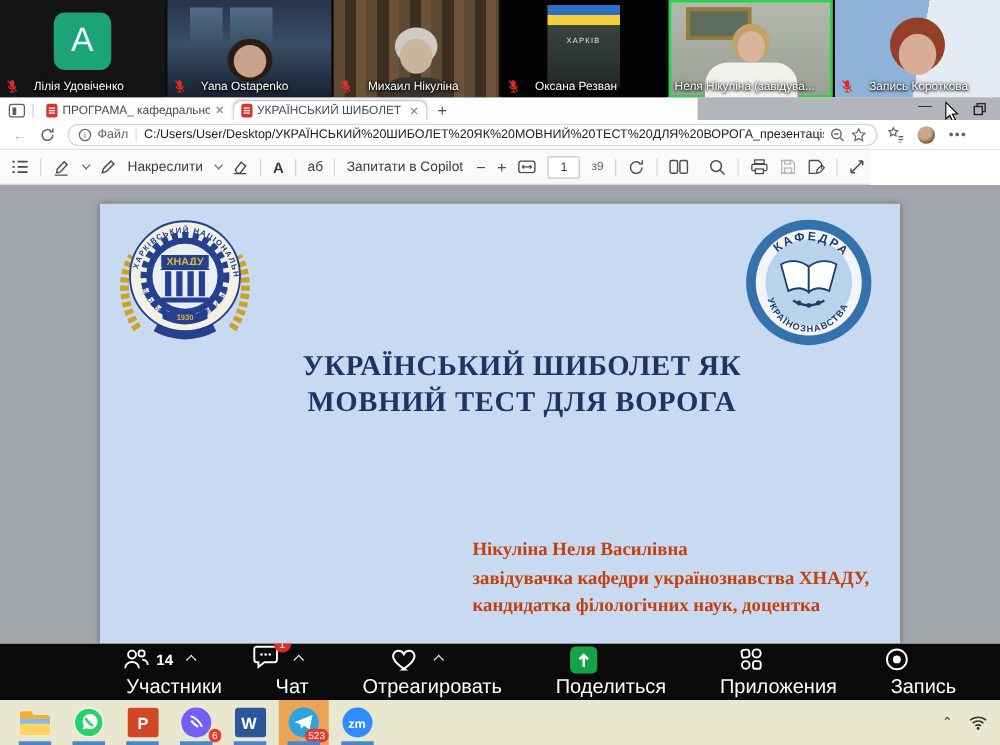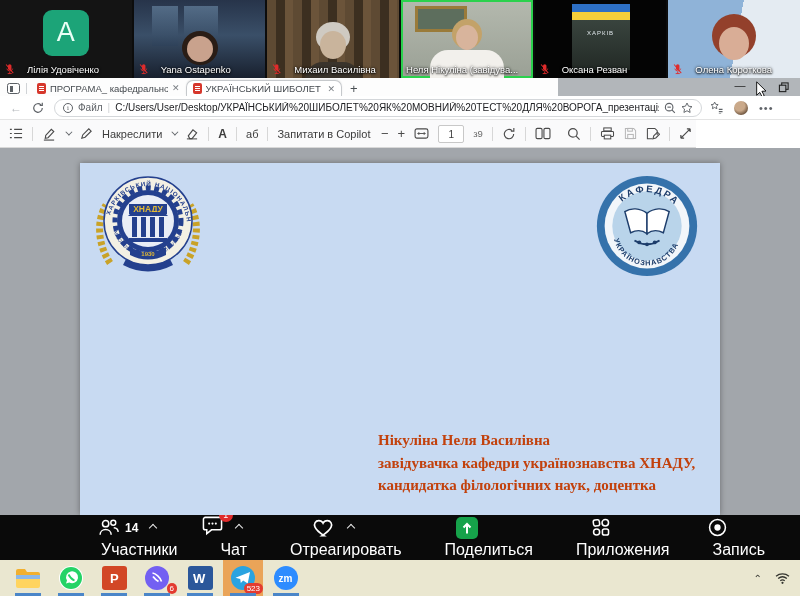--- a/index.html
+++ b/index.html
@@ -131,31 +131,21 @@
     <div class="tile t3">
       <div class="hair" style="left:50%;top:28%;transform:translateX(-50%);width:34px;height:30px;background:#cfcac2"></div>
       <div class="face" style="left:50%;top:40%;transform:translateX(-50%);width:26px;height:28px;background:#c9b49c"></div>
       <div class="torso" style="width:56px;height:22px;background:#3a342c"></div>
       <div class="namebar">
           <svg width="9" height="12" viewBox="0 0 12 15">
             <rect x="4" y="1" width="4.6" height="8" rx="2.3" fill="#e02b2b"></rect>
             <path d="M2.4 7a4 4 0 0 0 7.8 0M6.3 11v2.6M3.6 13.6h5.4" stroke="#e02b2b" stroke-width="1.2" fill="none"></path>
             <line x1="1.5" y1="1.5" x2="11" y2="13" stroke="#e02b2b" stroke-width="1.4"></line>
           </svg>
-          <span>Михаил Василівна</span>
-        </div>
-    </div>
-
-    <div class="tile t4 active">
-      <div class="painting"></div>
-      <div class="torso"></div>
-      <div class="hair" style="left:50%;top:24%;transform:translateX(-50%);width:30px;height:30px;background:#c3a269"></div>
-      <div class="face" style="left:50%;top:32%;transform:translateX(-50%);width:22px;height:25px;background:#d8b49c"></div>
-      <div class="namebar">
-          <span>Неля  Нікуліна (завідува...</span>
+          <span>Михаил Нікуліна</span>
         </div>
     </div>
 
     <div class="tile t5">
       <div class="photo">
         <div class="flagtop">
             <i style="background:#2d6fc4"></i>
             <i style="background:#f4cf3a"></i>
           </div>
         <div class="tank">
@@ -165,30 +155,40 @@
       <div class="namebar">
           <svg width="9" height="12" viewBox="0 0 12 15">
             <rect x="4" y="1" width="4.6" height="8" rx="2.3" fill="#e02b2b"></rect>
             <path d="M2.4 7a4 4 0 0 0 7.8 0M6.3 11v2.6M3.6 13.6h5.4" stroke="#e02b2b" stroke-width="1.2" fill="none"></path>
             <line x1="1.5" y1="1.5" x2="11" y2="13" stroke="#e02b2b" stroke-width="1.4"></line>
           </svg>
           <span>Оксана Резван</span>
         </div>
     </div>
 
+    <div class="tile t4 active">
+      <div class="painting"></div>
+      <div class="torso"></div>
+      <div class="hair" style="left:50%;top:24%;transform:translateX(-50%);width:30px;height:30px;background:#c3a269"></div>
+      <div class="face" style="left:50%;top:32%;transform:translateX(-50%);width:22px;height:25px;background:#d8b49c"></div>
+      <div class="namebar">
+          <span>Неля  Нікуліна (завідува...</span>
+        </div>
+    </div>
+
     <div class="tile t6">
       <div class="hair" style="left:50%;top:18%;transform:translateX(-50%);width:44px;height:44px;background:#93402b"></div>
       <div class="face" style="left:50%;top:34%;transform:translateX(-50%);width:30px;height:33px;background:#d9ad96"></div>
       <div class="namebar">
           <svg width="9" height="12" viewBox="0 0 12 15">
             <rect x="4" y="1" width="4.6" height="8" rx="2.3" fill="#e02b2b"></rect>
             <path d="M2.4 7a4 4 0 0 0 7.8 0M6.3 11v2.6M3.6 13.6h5.4" stroke="#e02b2b" stroke-width="1.2" fill="none"></path>
             <line x1="1.5" y1="1.5" x2="11" y2="13" stroke="#e02b2b" stroke-width="1.4"></line>
           </svg>
-          <span>Олена Короткова</span>
+          <span>Запись Короткова</span>
         </div>
     </div>
   </div>
 
   <div class="tabbar">
     <div class="tabactions"></div>
     <div class="vdiv"></div>
     <div class="tab">
       <span class="pdfico"></span>
       <span class="ttl">ПРОГРАМА_ кафедральної конф</span>
@@ -357,20 +357,24 @@
         <text font-size="7.6" fill="#1d3d6b" font-weight="bold" letter-spacing="1"><textPath href="#db" startOffset="7%">УКРАЇНОЗНАВСТВА</textPath></text>
         <path d="M40 38l28 4-6 18-24-6z" fill="#6fa0c8"></path>
         <path d="M55 42 C48 36 38 36 32 40 l6 22 c6-3 12-3 17 1 z" fill="#fff" stroke="#1d3d6b" stroke-width="1.5"></path>
         <path d="M55 42 C62 36 72 36 78 40 l-6 22 c-6-3-12-3-17 1 z" fill="#fff" stroke="#1d3d6b" stroke-width="1.5"></path>
         <path d="M42 70 q13 8 26 0" stroke="#1d3d6b" stroke-width="2" fill="none"></path>
         <circle cx="47" cy="72" r="2" fill="#1d3d6b"></circle>
           <circle cx="55" cy="74" r="2" fill="#1d3d6b"></circle>
           <circle cx="63" cy="72" r="2" fill="#1d3d6b"></circle>
       </svg>
 
+      <div class="slide-title">
+        <div>УКРАЇНСЬКИЙ ШИБОЛЕТ ЯК</div>
+        <div>МОВНИЙ ТЕСТ ДЛЯ ВОРОГА</div>
+      </div>
 
       <div class="slide-author">
         <div>Нікуліна Неля Василівна</div>
         <div>завідувачка кафедри українознавства ХНАДУ,</div>
         <div>кандидатка філологічних наук, доцентка</div>
       </div>
     </div>
   </div>
 
   <div class="zbar">

